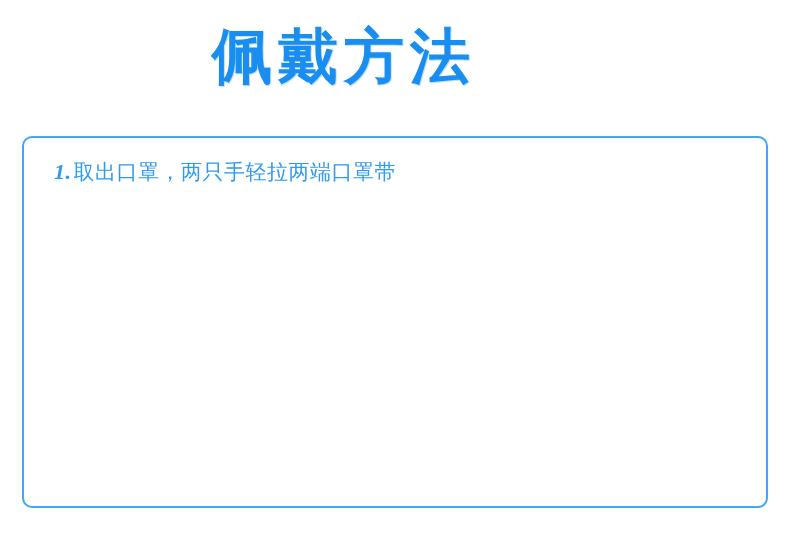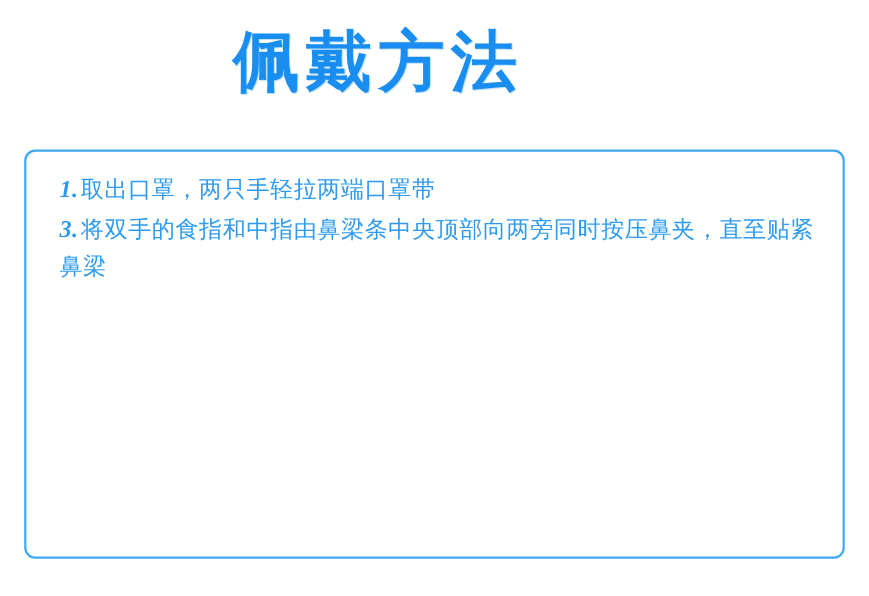--- a/index.html
+++ b/index.html
@@ -70,19 +70,16 @@
 
   <div class="title">佩戴方法</div>
 
   <div class="steps-box">
 
     <p class="step">
       <span class="num">1.</span><span class="txt">取出口罩，两只手轻拉两端口罩带</span>
     </p>
 
 
-    <p class="step">
-      <span class="num">3.</span><span class="txt">将双手的食指和中指由鼻梁条中央顶部向两旁同时按压鼻夹，直至贴紧鼻梁</span>
-    </p>
 
 
   </div>
 </div>
 
 </body></html>

